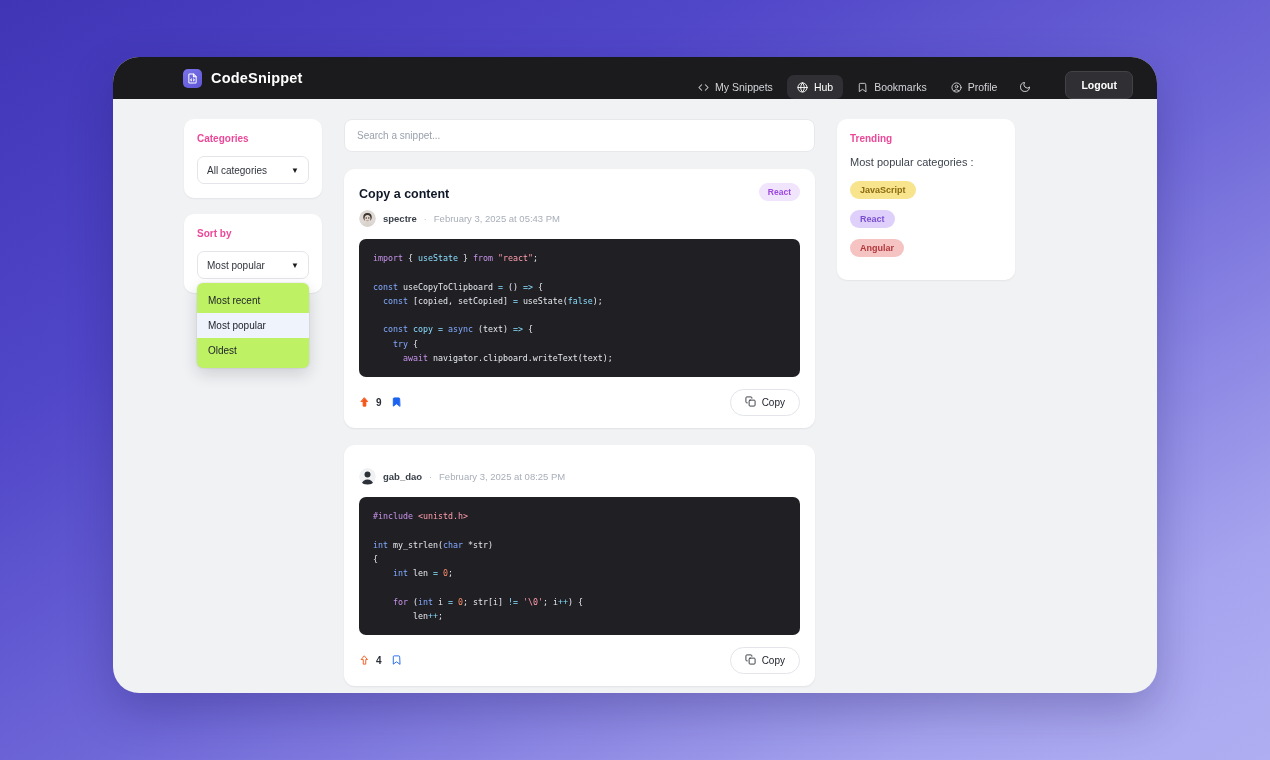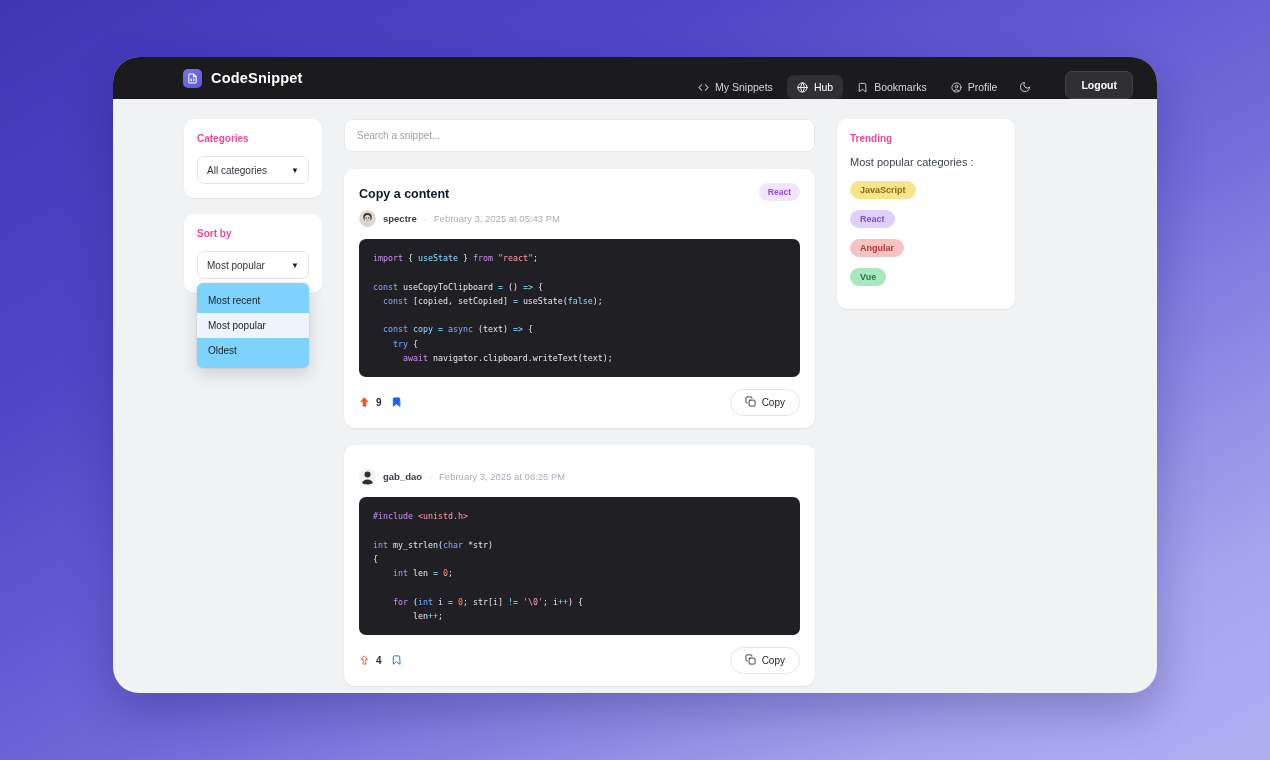--- a/index.html
+++ b/index.html
@@ -119,21 +119,21 @@
     transform: translateY(-50%);
     font-size: 8px; color: #1a1a1a;
   }
 
   
   .sortwrap { position: relative; }
   .dropdown {
     position: absolute;
     left: 0; top: 32px;
     width: 100%;
-    background: #7dd3fc;
+    background: #bef264;
     border-radius: 6px;
     box-shadow: 0 6px 16px rgba(16,24,40,.16), 0 0 0 1px rgba(16,24,40,.04);
     padding: 5px 0;
     z-index: 30;
   }
   .dropdown-item {
     font-size: 10px;
     color: #21242b;
     padding: 7px 11px;
     cursor: pointer;
@@ -460,19 +460,18 @@
     </div>
 
     <div class="col-right">
       <div class="panel">
         <div class="panel-title">Trending</div>
         <div class="trend-sub">Most popular categories :</div>
         <div class="chip-row">
           <div><span class="chip" style="background:#f8e48c;color:#8a6a12;">JavaScript</span></div>
           <div><span class="chip" style="background:#ded0fb;color:#7b4fd0;">React</span></div>
           <div><span class="chip" style="background:#f6c3c3;color:#b2383c;">Angular</span></div>
-          <div><span class="chip" style="background:#a9e8bf;color:#217a47;">Vue</span></div>
         </div>
       </div>
     </div>
 
   </div>
 </div>
 
 </body></html>

